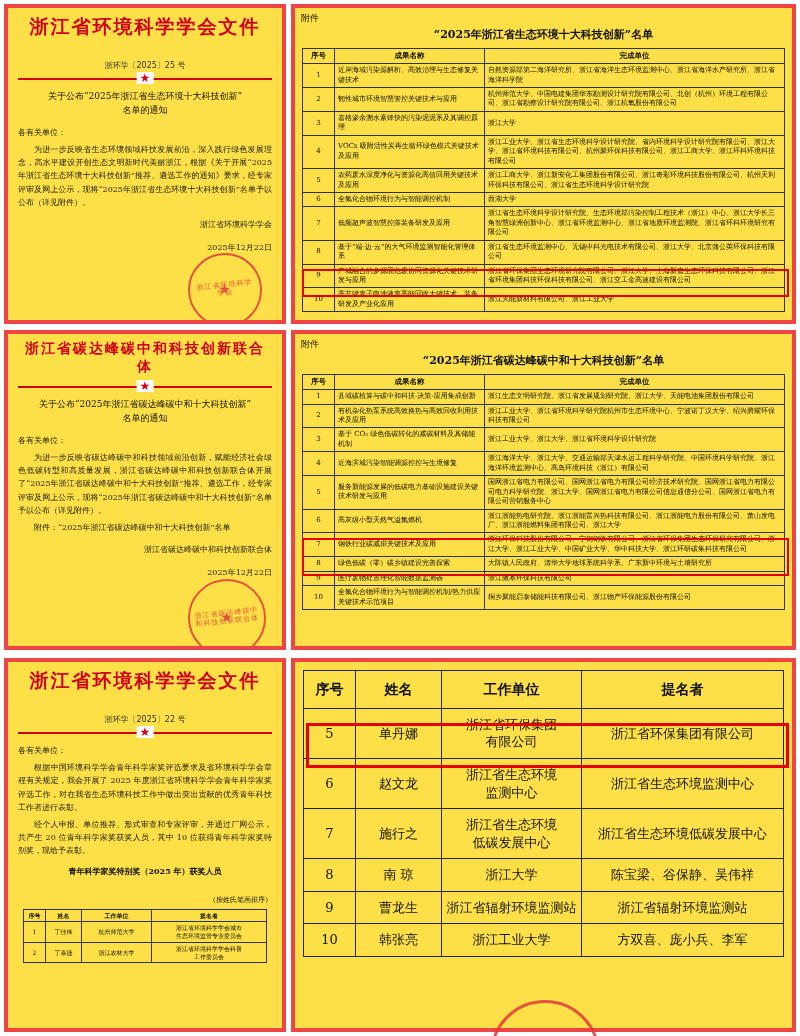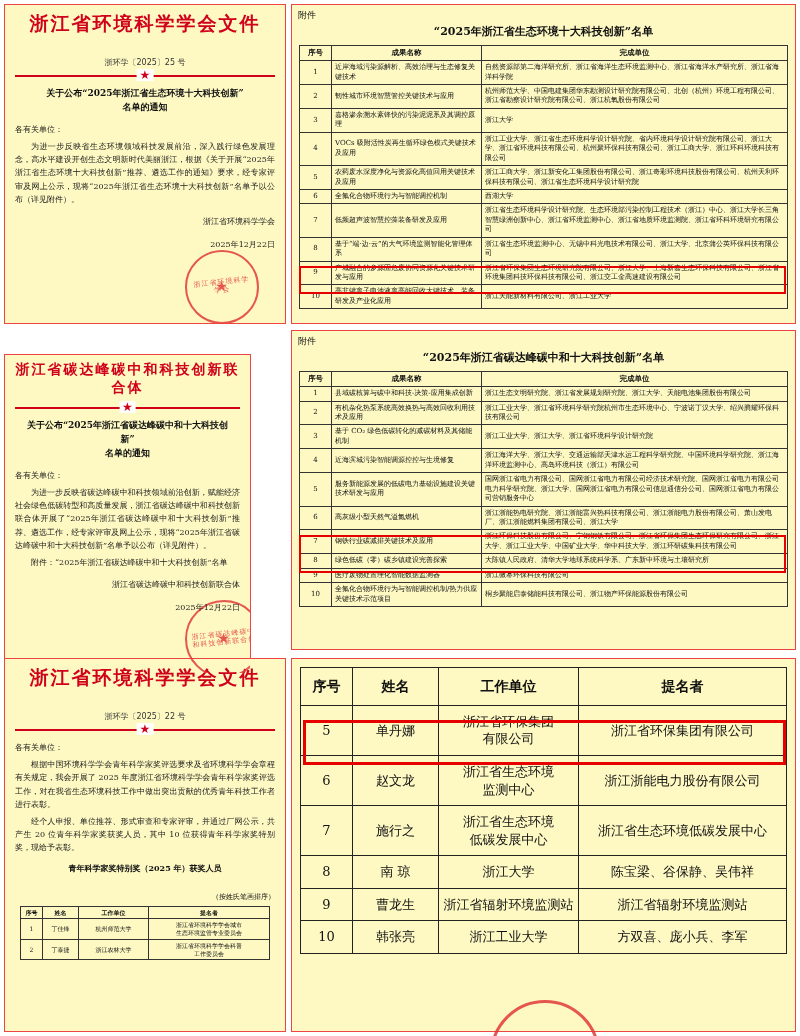--- a/index.html
+++ b/index.html
@@ -9,22 +9,22 @@
     font-family: "DejaVu Sans", "Liberation Sans", sans-serif;
   }
   #page {
     width: 800px; height: 1036px;
     position: relative;
     background: #fff;
     overflow: hidden;
   }
   .block {
     position: absolute;
-    background: #fef9c3;
-    border: 1px solid #ef4444;
+    background: #fde047;
+    border: 4px solid #ef4444;
   }
   
   .doc {
     padding: 6px 10px 4px 10px;
     overflow: hidden;
   }
   .doc-title {
     text-align: center;
     color: #d0021b;
     font-weight: bold;
@@ -53,21 +53,21 @@
     left: 50%; top: -2px;
     transform: translateX(-50%);
     color: #d0021b;
     font-size: 12px;
     line-height: 12px;
     background: #fff;
     padding: 0 3px;
   }
   .doc-subject {
     text-align: center;
-    font-weight: bold;
+    font-weight: normal;
     font-size: 9px;
     line-height: 1.55;
     color: #111;
     margin: 2px 6px 8px 6px;
     font-family: "DejaVu Serif", "Liberation Serif", serif;
   }
   .doc-para {
     font-size: 8px;
     line-height: 1.65;
     color: #1a1a1a;
@@ -300,21 +300,21 @@
         <tr>
             <td class="idx">10</td>
             <td class="nm">高非键离子电池液离高能回收大键技术、装备研发及产业化应用</td>
             <td class="un">浙江天能新材料有限公司、浙江工业大学</td>
           </tr>
       </tbody>
     </table>
     <div class="hl" style="left:7px; top:261px; width:487px; height:28px;"></div>
   </div>
 
-  <div class="block doc" style="left:4px; top:330px; width:247px; height:320px;margin-top:24px;">
+  <div class="block doc" style="left:4px; top:330px; width:282px; height:320px;">
     <div class="doc-title" style="font-size:14px;">浙江省碳达峰碳中和科技创新联合体</div>
     <div class="redline-wrap" style="margin-top:6px;">
       <div class="redline"></div>
       <div class="redstar">★</div>
     </div>
     <div class="doc-subject" style="white-space:pre-line;">关于公布“2025年浙江省碳达峰碳中和十大科技创新”
 名单的通知</div>
     <div class="doc-para">各有关单位：</div>
     <div class="doc-para indent">为进一步反映省碳达峰碳中和科技领域前沿创新，赋能经济社会绿色低碳转型和高质量发展，浙江省碳达峰碳中和科技创新联合体开展了“2025年浙江省碳达峰碳中和十大科技创新”推荐、遴选工作，经专家评审及网上公示，现将“2025年浙江省碳达峰碳中和十大科技创新”名单予以公布（详见附件）。</div>
     <div class="doc-para indent">附件：“2025年浙江省碳达峰碳中和十大科技创新”名单</div>
@@ -466,21 +466,21 @@
           <td>单丹娜</td>
           <td style="white-space:pre-line;margin-left:13px;">浙江省环保集团
 有限公司</td>
           <td>浙江省环保集团有限公司</td>
         </tr>
         <tr>
           <td>6</td>
           <td>赵文龙</td>
           <td style="white-space:pre-line;">浙江省生态环境
 监测中心</td>
-          <td>浙江浙能电力股份有限公司</td>
+          <td>浙江省生态环境监测中心</td>
         </tr>
         <tr>
           <td>7</td>
           <td>施行之</td>
           <td style="white-space:pre-line;">浙江省生态环境
 低碳发展中心</td>
           <td>浙江省生态环境低碳发展中心</td>
         </tr>
         <tr>
           <td>8</td>

